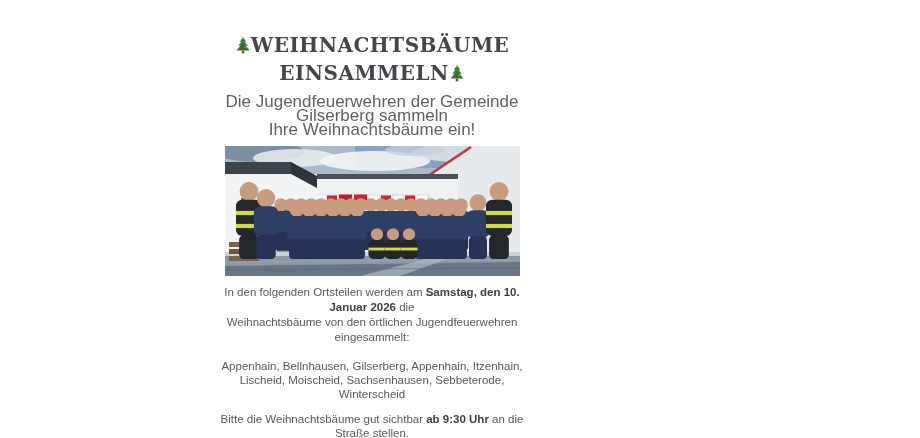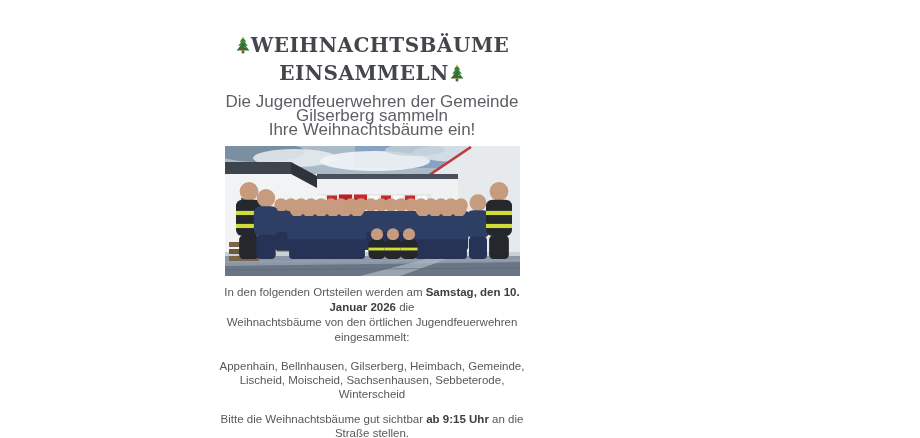--- a/index.html
+++ b/index.html
@@ -190,22 +190,22 @@
         <use href="#ff" transform="translate(274,113) scale(2.6)"></use>
       </g>
     </svg>
 
     <div class="para">
       <span>In den folgenden Ortsteilen werden am </span><b>Samstag, den 10. Januar 2026</b><span> die</span><br>
       <span>Weihnachtsbäume von den örtlichen Jugendfeuerwehren eingesammelt:</span>
     </div>
 
     <div class="districts">
-      <span>Appenhain, Bellnhausen, Gilserberg, Heimbach, Gemeinde,</span><br>
+      <span>Appenhain, Bellnhausen, Gilserberg, Appenhain, Itzenhain,</span><br>
       <span>Lischeid, Moischeid, Sachsenhausen, Sebbeterode, Winterscheid</span>
     </div>
 
     <div class="instruction">
-      <span>Bitte die Weihnachtsbäume gut sichtbar </span><b>ab 9:15 Uhr</b><span> an die Straße stellen.</span>
+      <span>Bitte die Weihnachtsbäume gut sichtbar </span><b>ab 9:30 Uhr</b><span> an die Straße stellen.</span>
     </div>
 
   </div>
 </div>
 
 </body></html>

